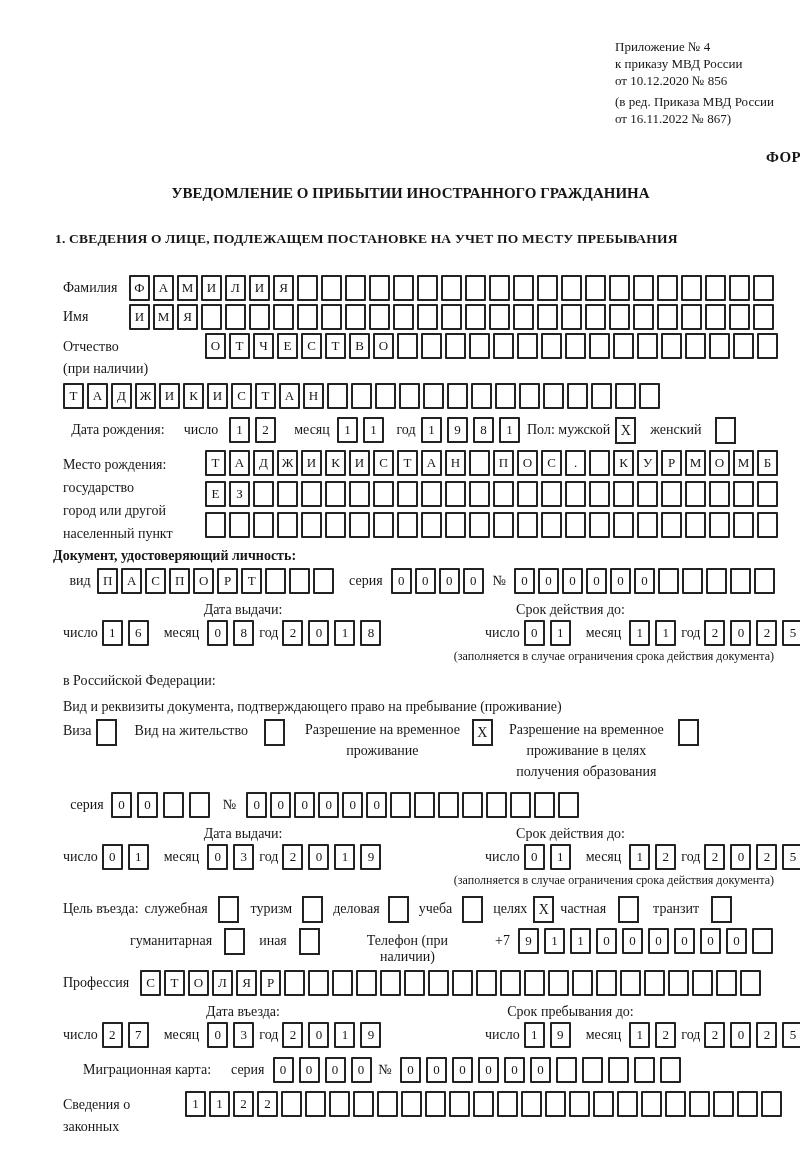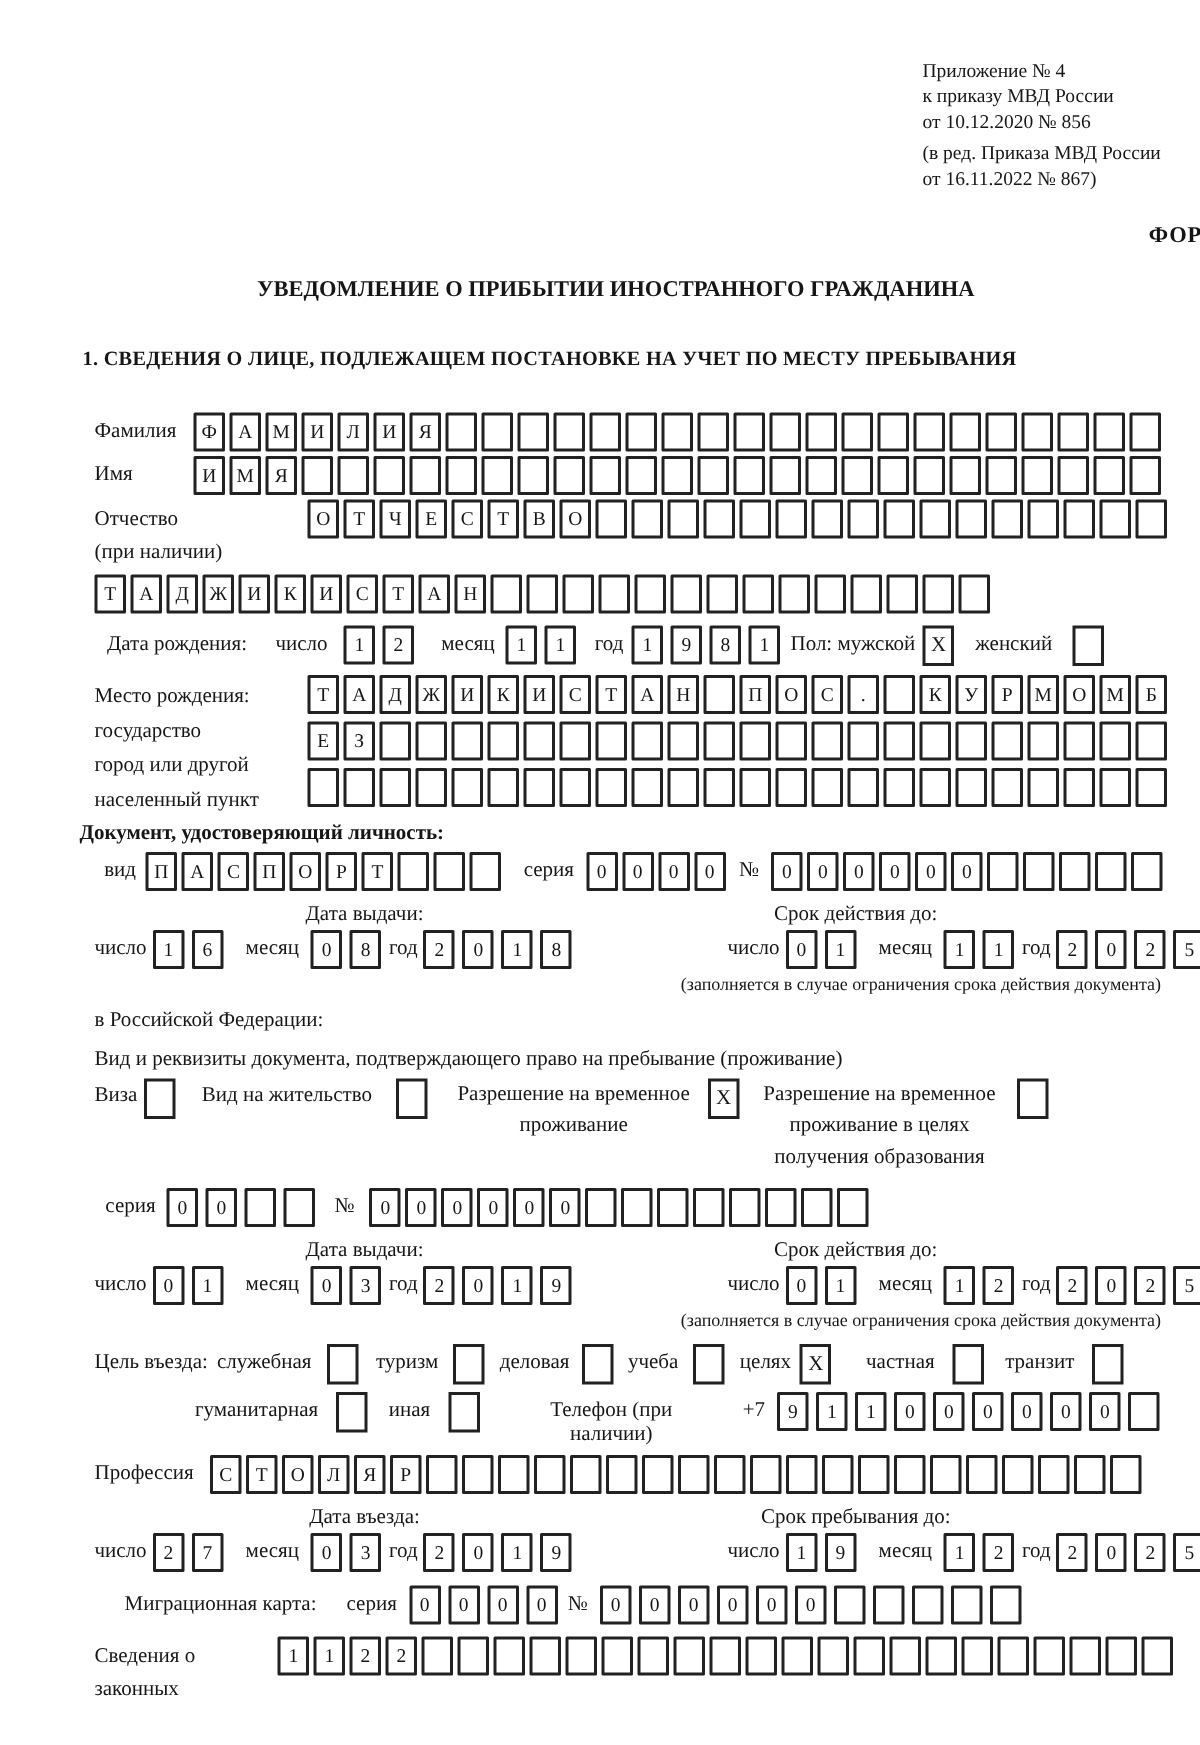--- a/index.html
+++ b/index.html
@@ -508,21 +508,21 @@
     <span class="dlbl" style="margin-left:6px">служебная</span>
     <span class="cb" style="margin-left:10px"></span>
     <span class="dlbl" style="margin-left:12px">туризм</span>
     <span class="cb" style="margin-left:10px"></span>
     <span class="dlbl" style="margin-left:10px">деловая</span>
     <span class="cb" style="margin-left:8px"></span>
     <span class="dlbl" style="margin-left:10px">учеба</span>
     <span class="cb" style="margin-left:10px"></span>
     <span class="dlbl" style="margin-left:10px">целях</span>
     <span class="cb" style="margin-left:6px">X</span>
-    <span class="dlbl" style="margin-left:23px">частная</span>
+    <span class="dlbl" style="margin-left:6px">частная</span>
     <span class="cb" style="margin-left:12px"></span>
     <span class="dlbl" style="margin-left:14px">транзит</span>
     <span class="cb" style="margin-left:12px"></span>
   </div>
 
   <div class="frow" style="margin-top:5px">
     <span class="dlbl" style="margin-left:67px">гуманитарная</span>
     <span class="cb" style="margin-left:12px"></span>
     <span class="dlbl" style="margin-left:14px">иная</span>
     <span class="cb" style="margin-left:12px"></span>

